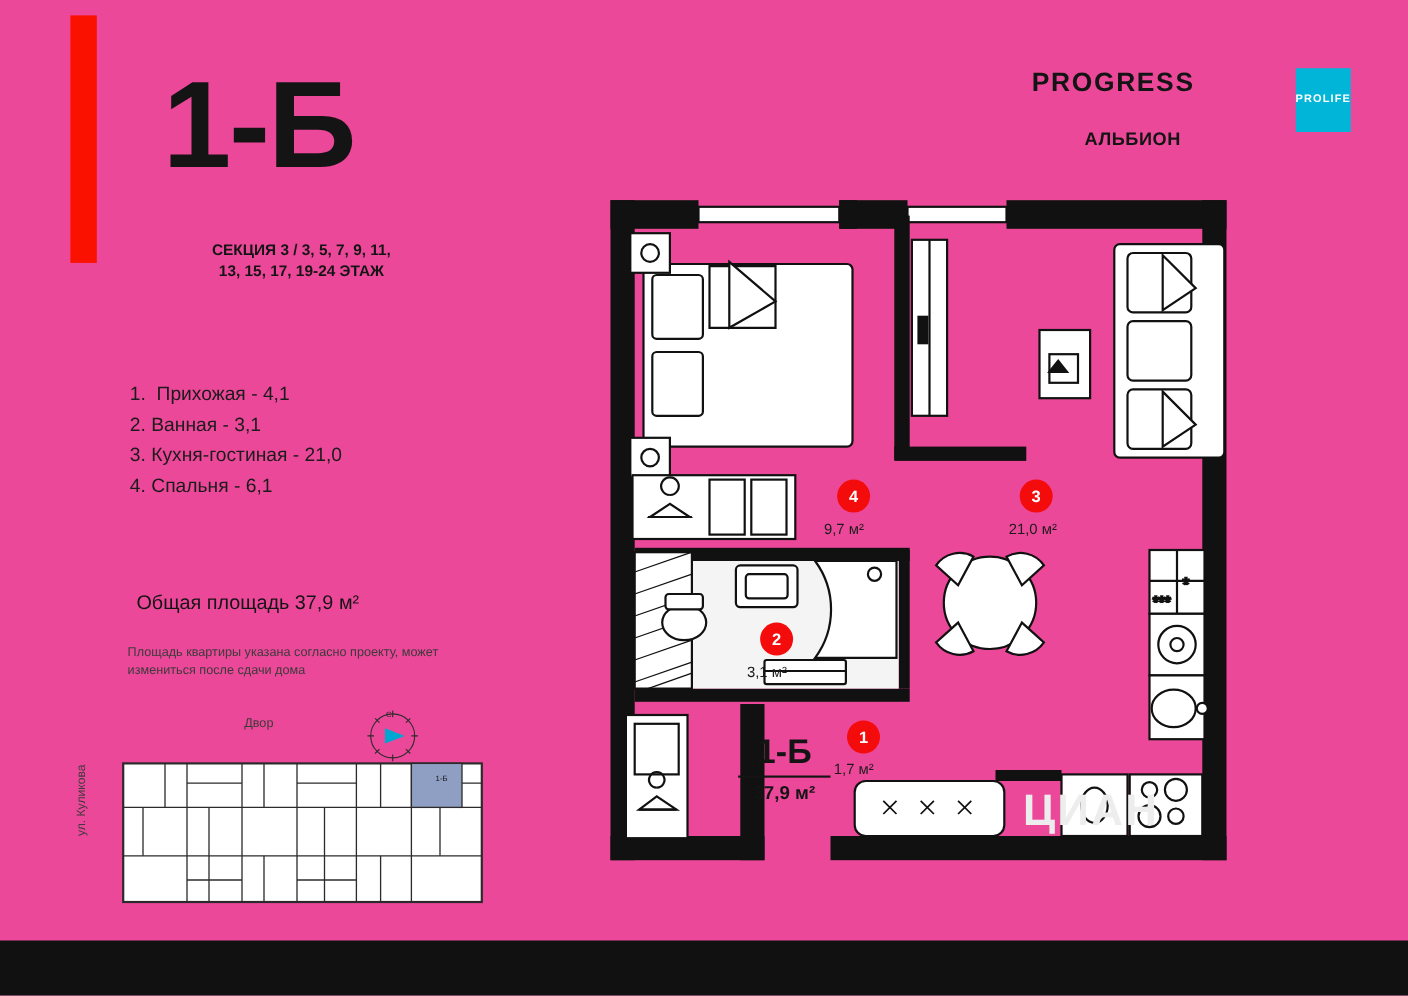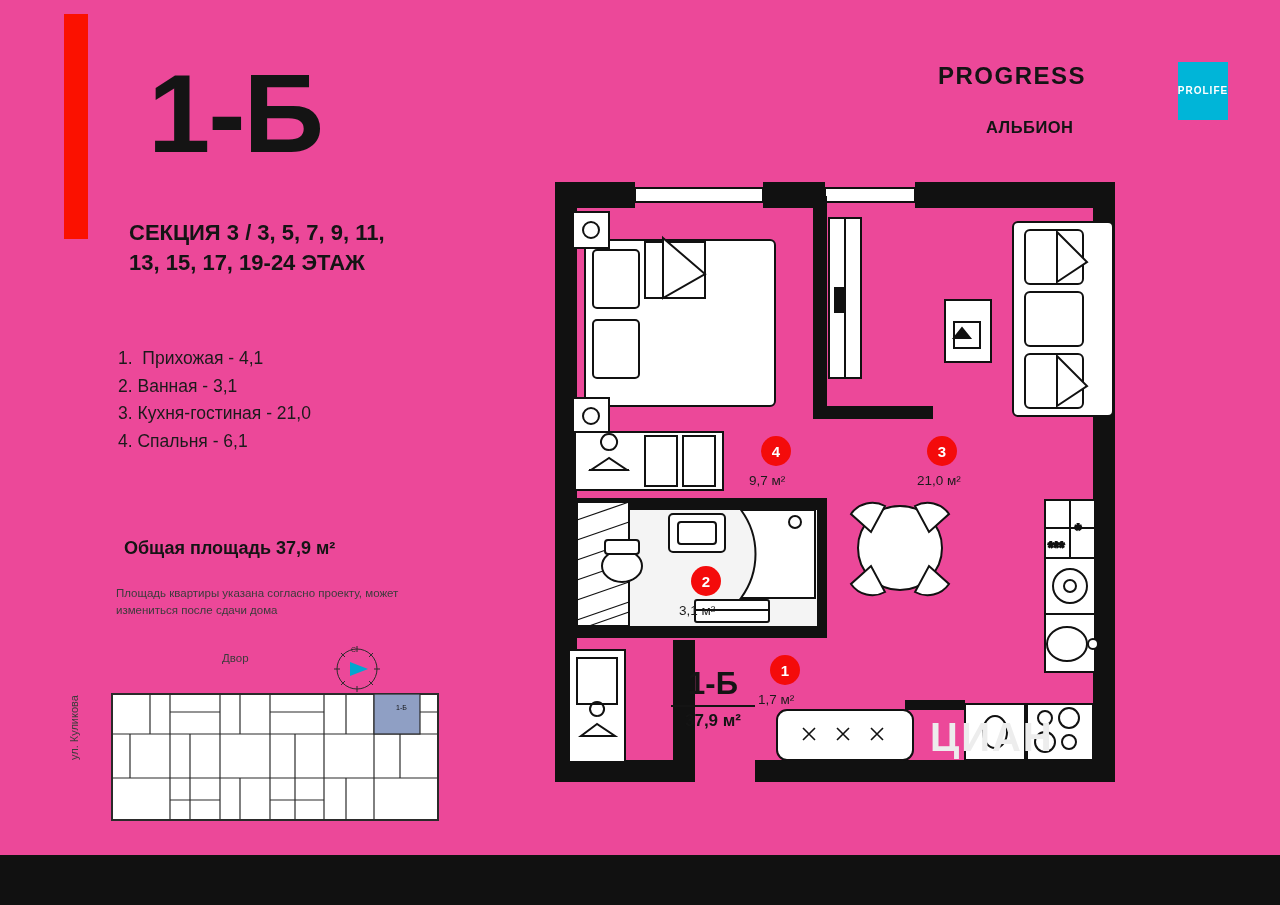--- a/index.html
+++ b/index.html
@@ -48,43 +48,44 @@
     font-weight: 700;
     letter-spacing: -2px;
     line-height: 1;
     color: #141414;
   }
   .section-line {
     position: absolute;
     left: 129px;
     top: 218px;
     width: 290px;
-    font-size: 22px;
+    font-size: 14px;
     font-weight: 700;
     line-height: 1.35;
     color: #141414;
+    text-align: center;
   }
   .room-list {
     position: absolute;
     left: 118px;
     top: 345px;
     width: 330px;
     font-size: 17.5px;
     line-height: 1.58;
     color: #1b1b1b;
   }
   .room-list .row {
     white-space: nowrap;
   }
   .total-area {
     position: absolute;
     left: 124px;
     top: 538px;
     font-size: 18px;
-    font-weight: 700;
+    font-weight: 400;
     color: #141414;
   }
   .note {
     position: absolute;
     left: 116px;
     top: 585px;
     width: 300px;
     font-size: 11.5px;
     line-height: 1.45;
     color: #3b3b3b;

